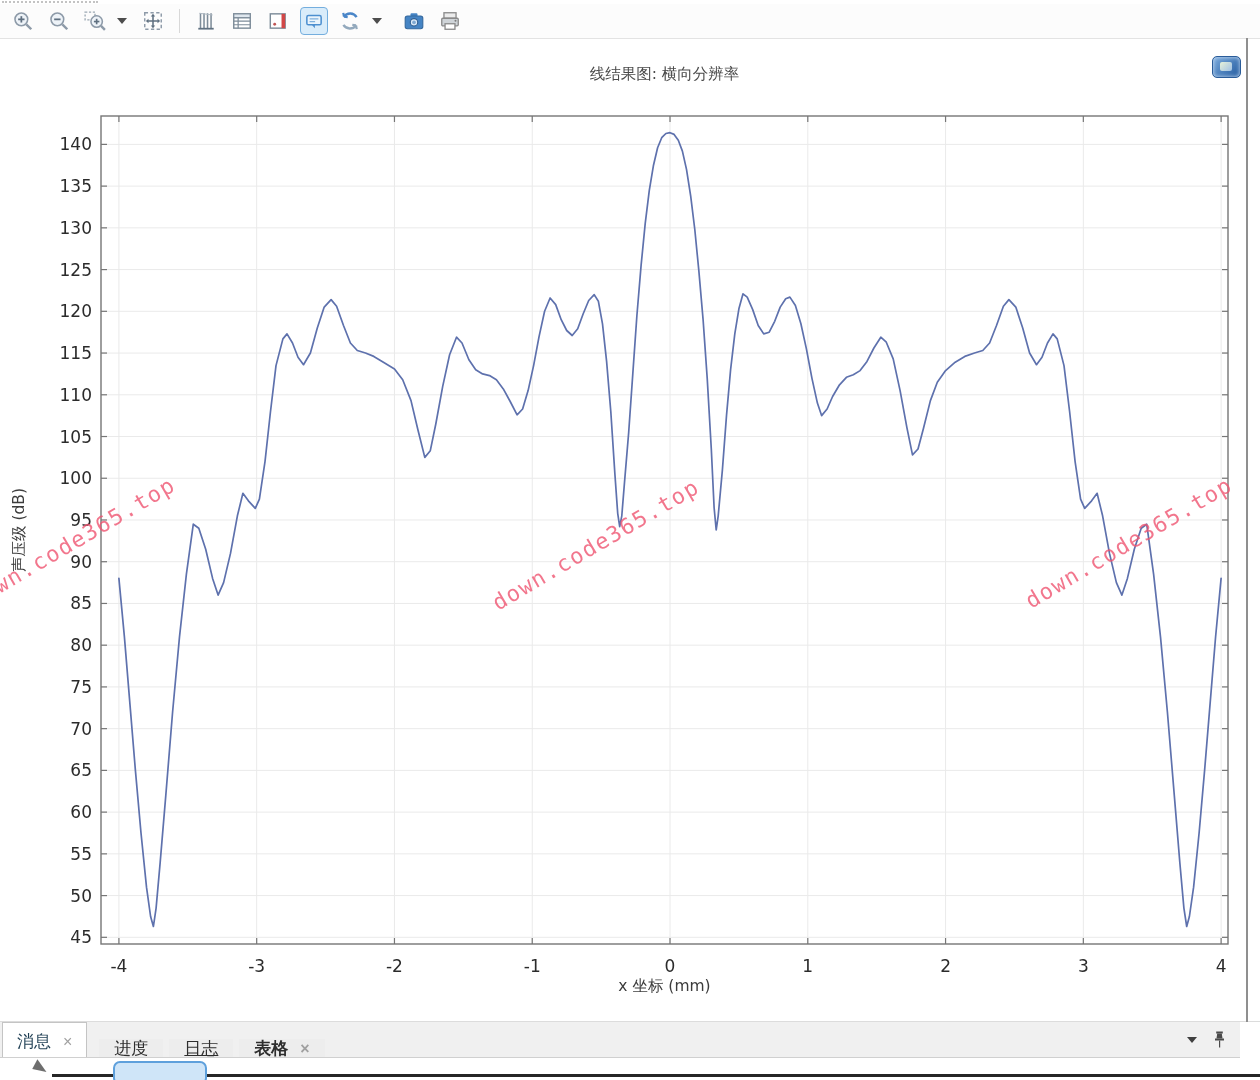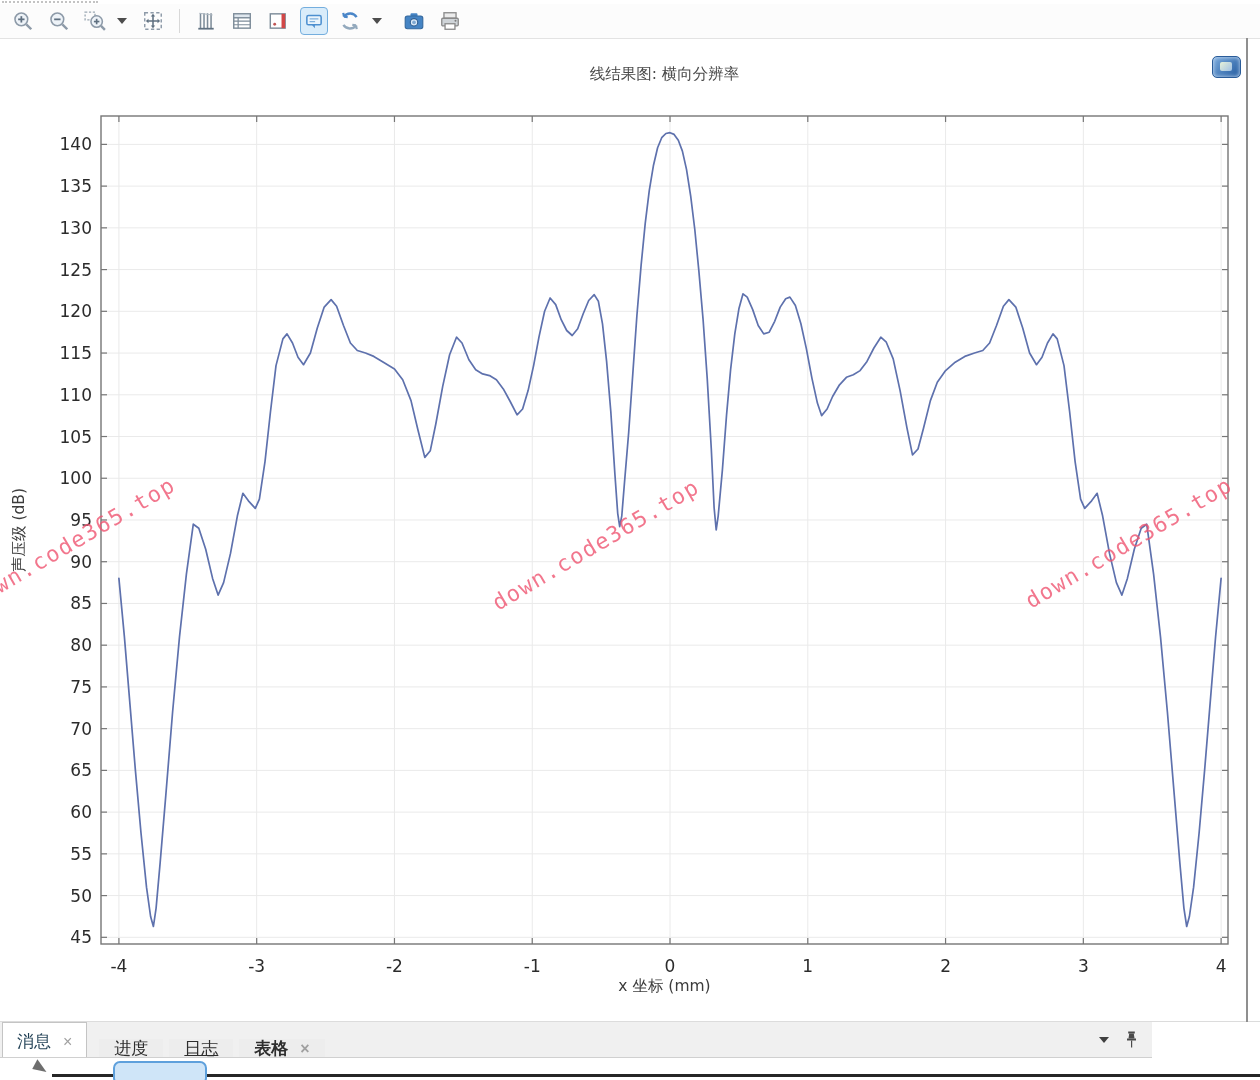--- a/index.html
+++ b/index.html
@@ -22,21 +22,21 @@
   .graphics{position:absolute;left:0;top:38px;width:1260px;height:984px;background:#fff;
        border-top:1px solid #e3e3e3;border-bottom:1px solid #dcdcdc;box-sizing:border-box;}
   .graphics svg{position:absolute;left:0;top:0;}
   .panel-right-border{position:absolute;left:1246px;top:38px;width:2px;height:984px;background:#8f8f8f;}
   .gwin-btn{position:absolute;left:1212px;top:17px;width:27px;height:20px;border-radius:5px;
        background:linear-gradient(135deg,#79a9dc 0%,#2f66a8 85%);border:1px solid #2a5c99;
        box-shadow:inset 0 0 4px #cfe2f5;}
   .gwin-btn::after{content:"";position:absolute;left:7px;top:5px;width:12px;height:9px;
        border-radius:2px;background:linear-gradient(135deg,#e8f2d9,#9fc0e4);}
   
-  .tabbar{position:absolute;left:0;top:1022px;width:1152px;height:36px;background:#f0f0f0;
+  .tabbar{position:absolute;left:0;top:1022px;width:1240px;height:36px;background:#f0f0f0;
        border-bottom:1px solid #d0d0d0;display:flex;align-items:stretch;box-sizing:border-box;}
   .tab{display:flex;align-items:center;padding:0 14px;font-size:17px;color:#2e2e2e;
        background:#e9e9e9;margin-top:17px;border:1px solid #dcdcdc;border-bottom:none;flex:0 0 auto;}
   .tab.active{background:#ffffff;border:1px solid #c4c4c4;border-bottom:none;margin-top:0;
        padding-top:3px;color:#1d3d52;}
   .tab .close{margin-left:12px;color:#a0a0a0;font-size:16px;line-height:1;}
   .tab.plain{border-color:transparent;background:#ededed;}
   .tab-spacer{flex:1 1 auto;}
   .tab-controls{display:flex;align-items:center;padding-right:14px;flex:0 0 auto;}
   .tab-controls .caret{margin:0 16px 0 0;border-top-color:#3f3f3f;}

